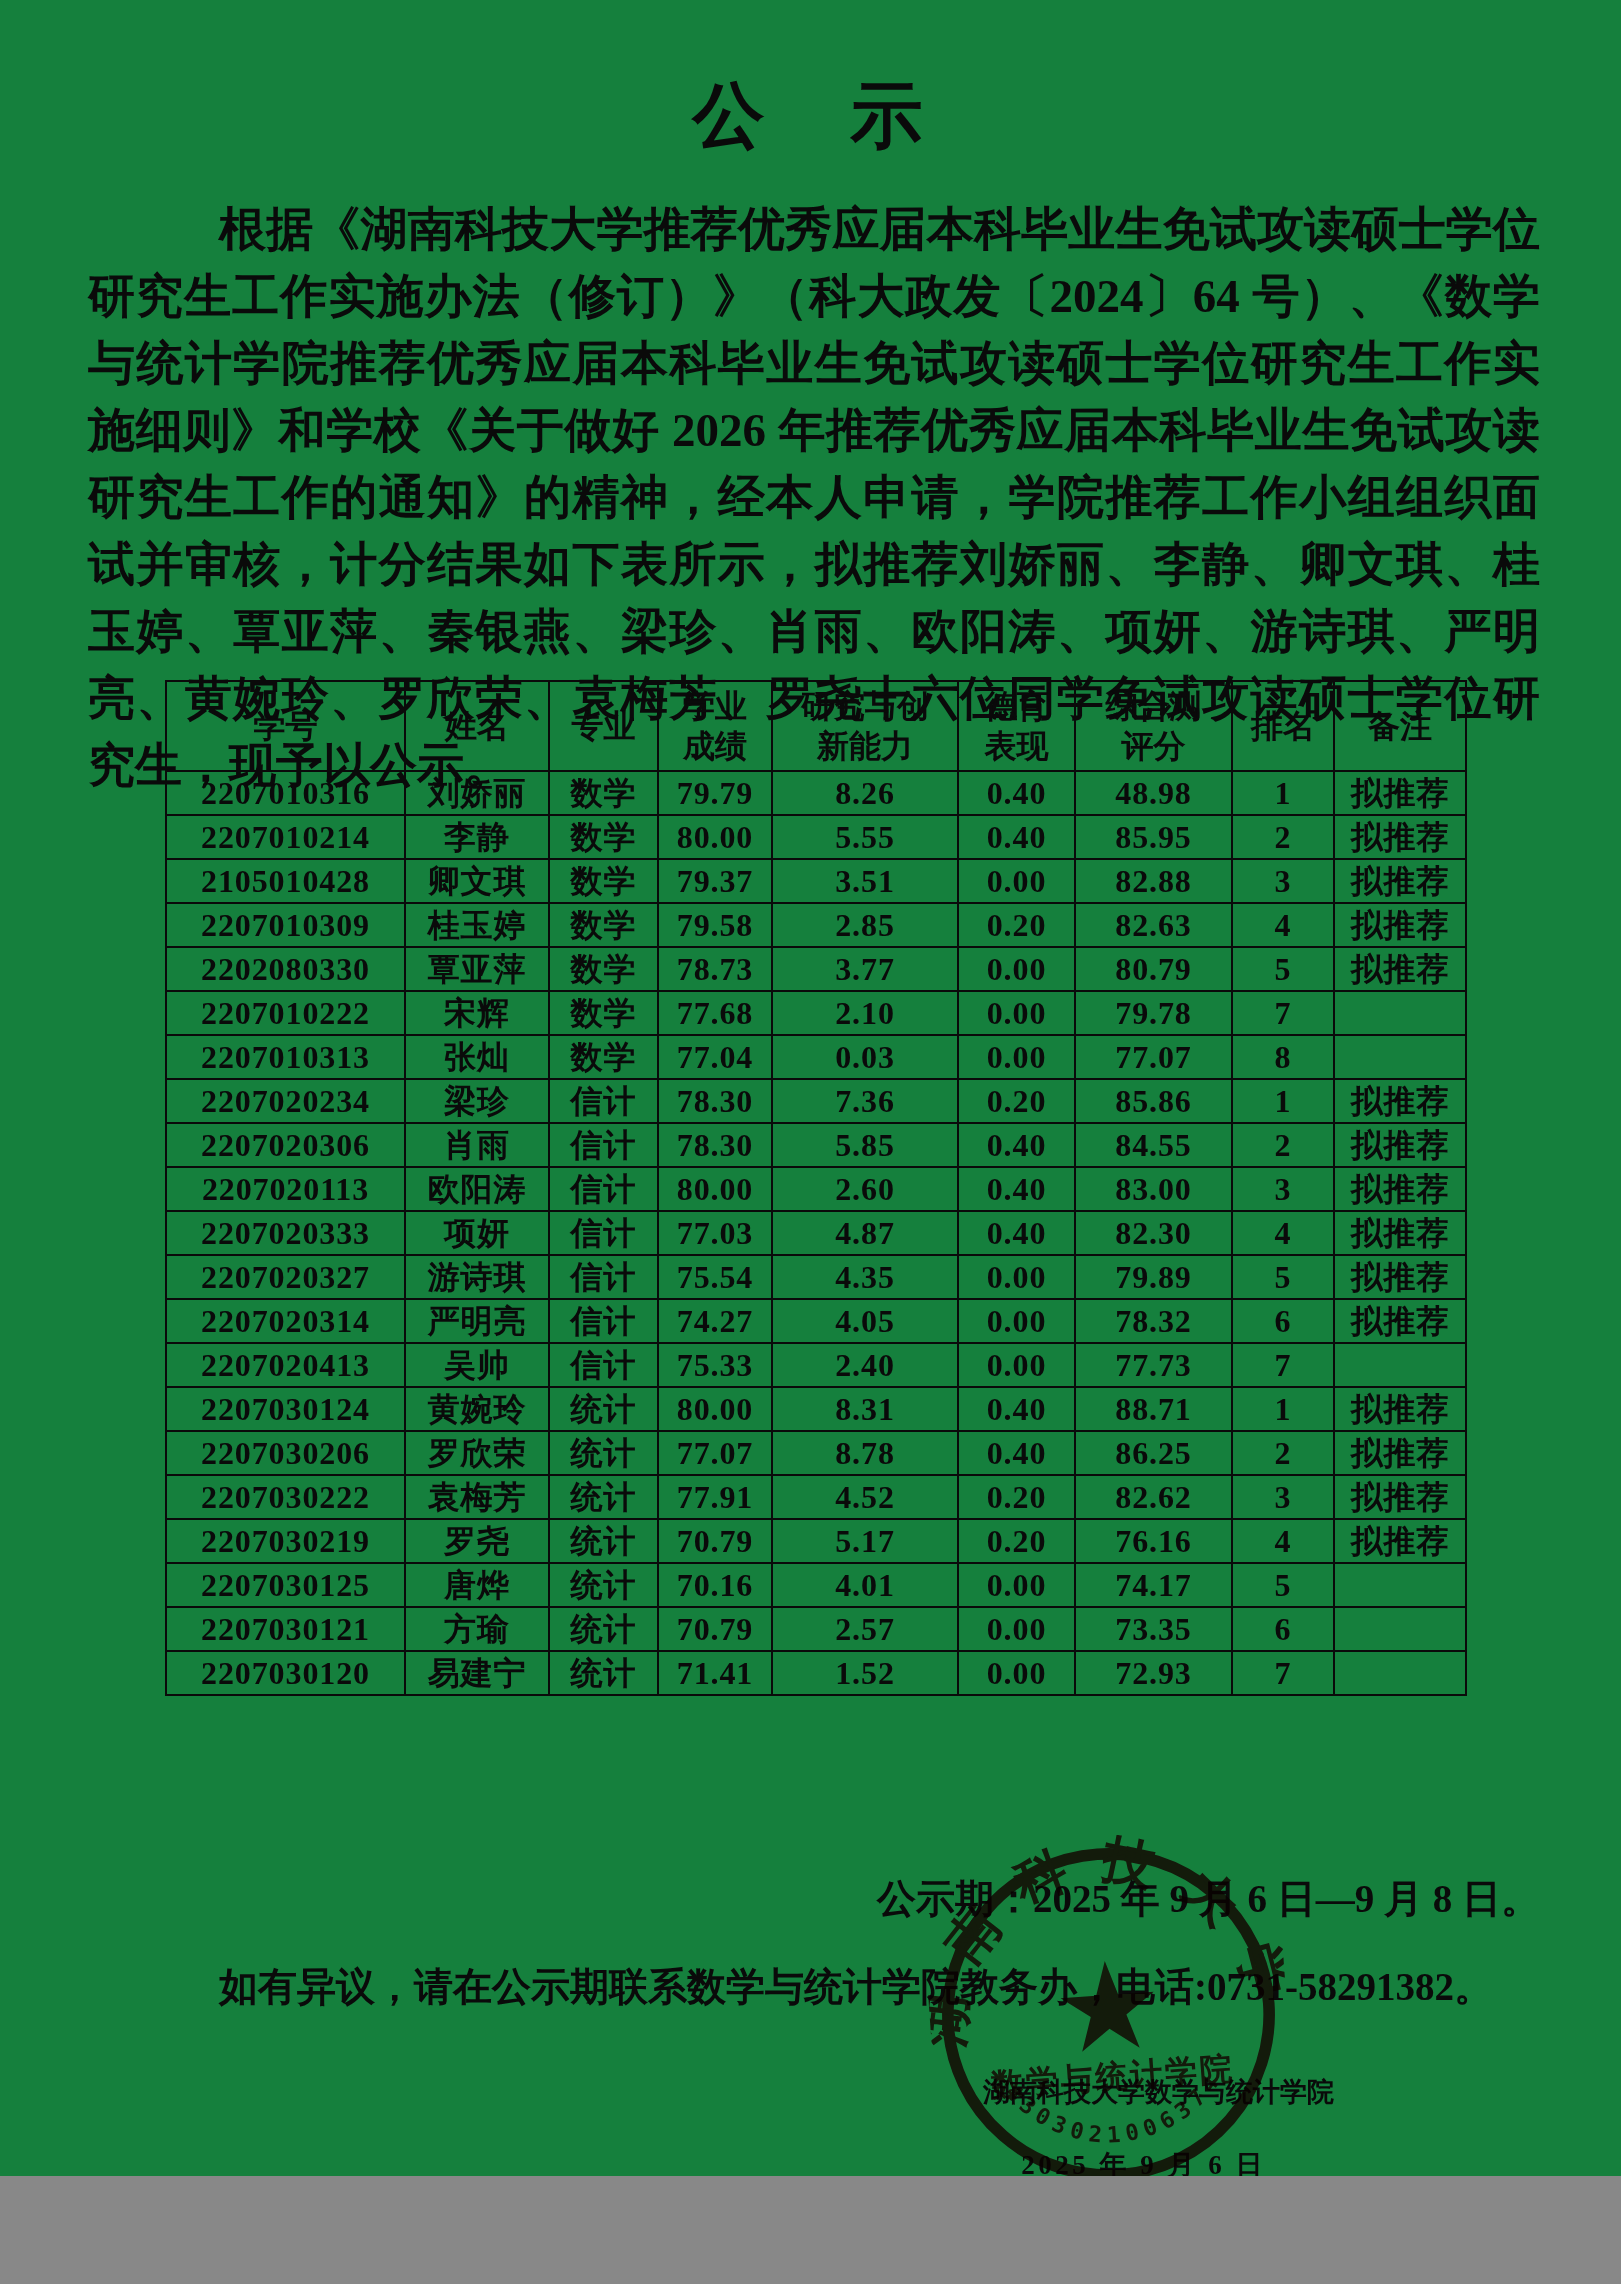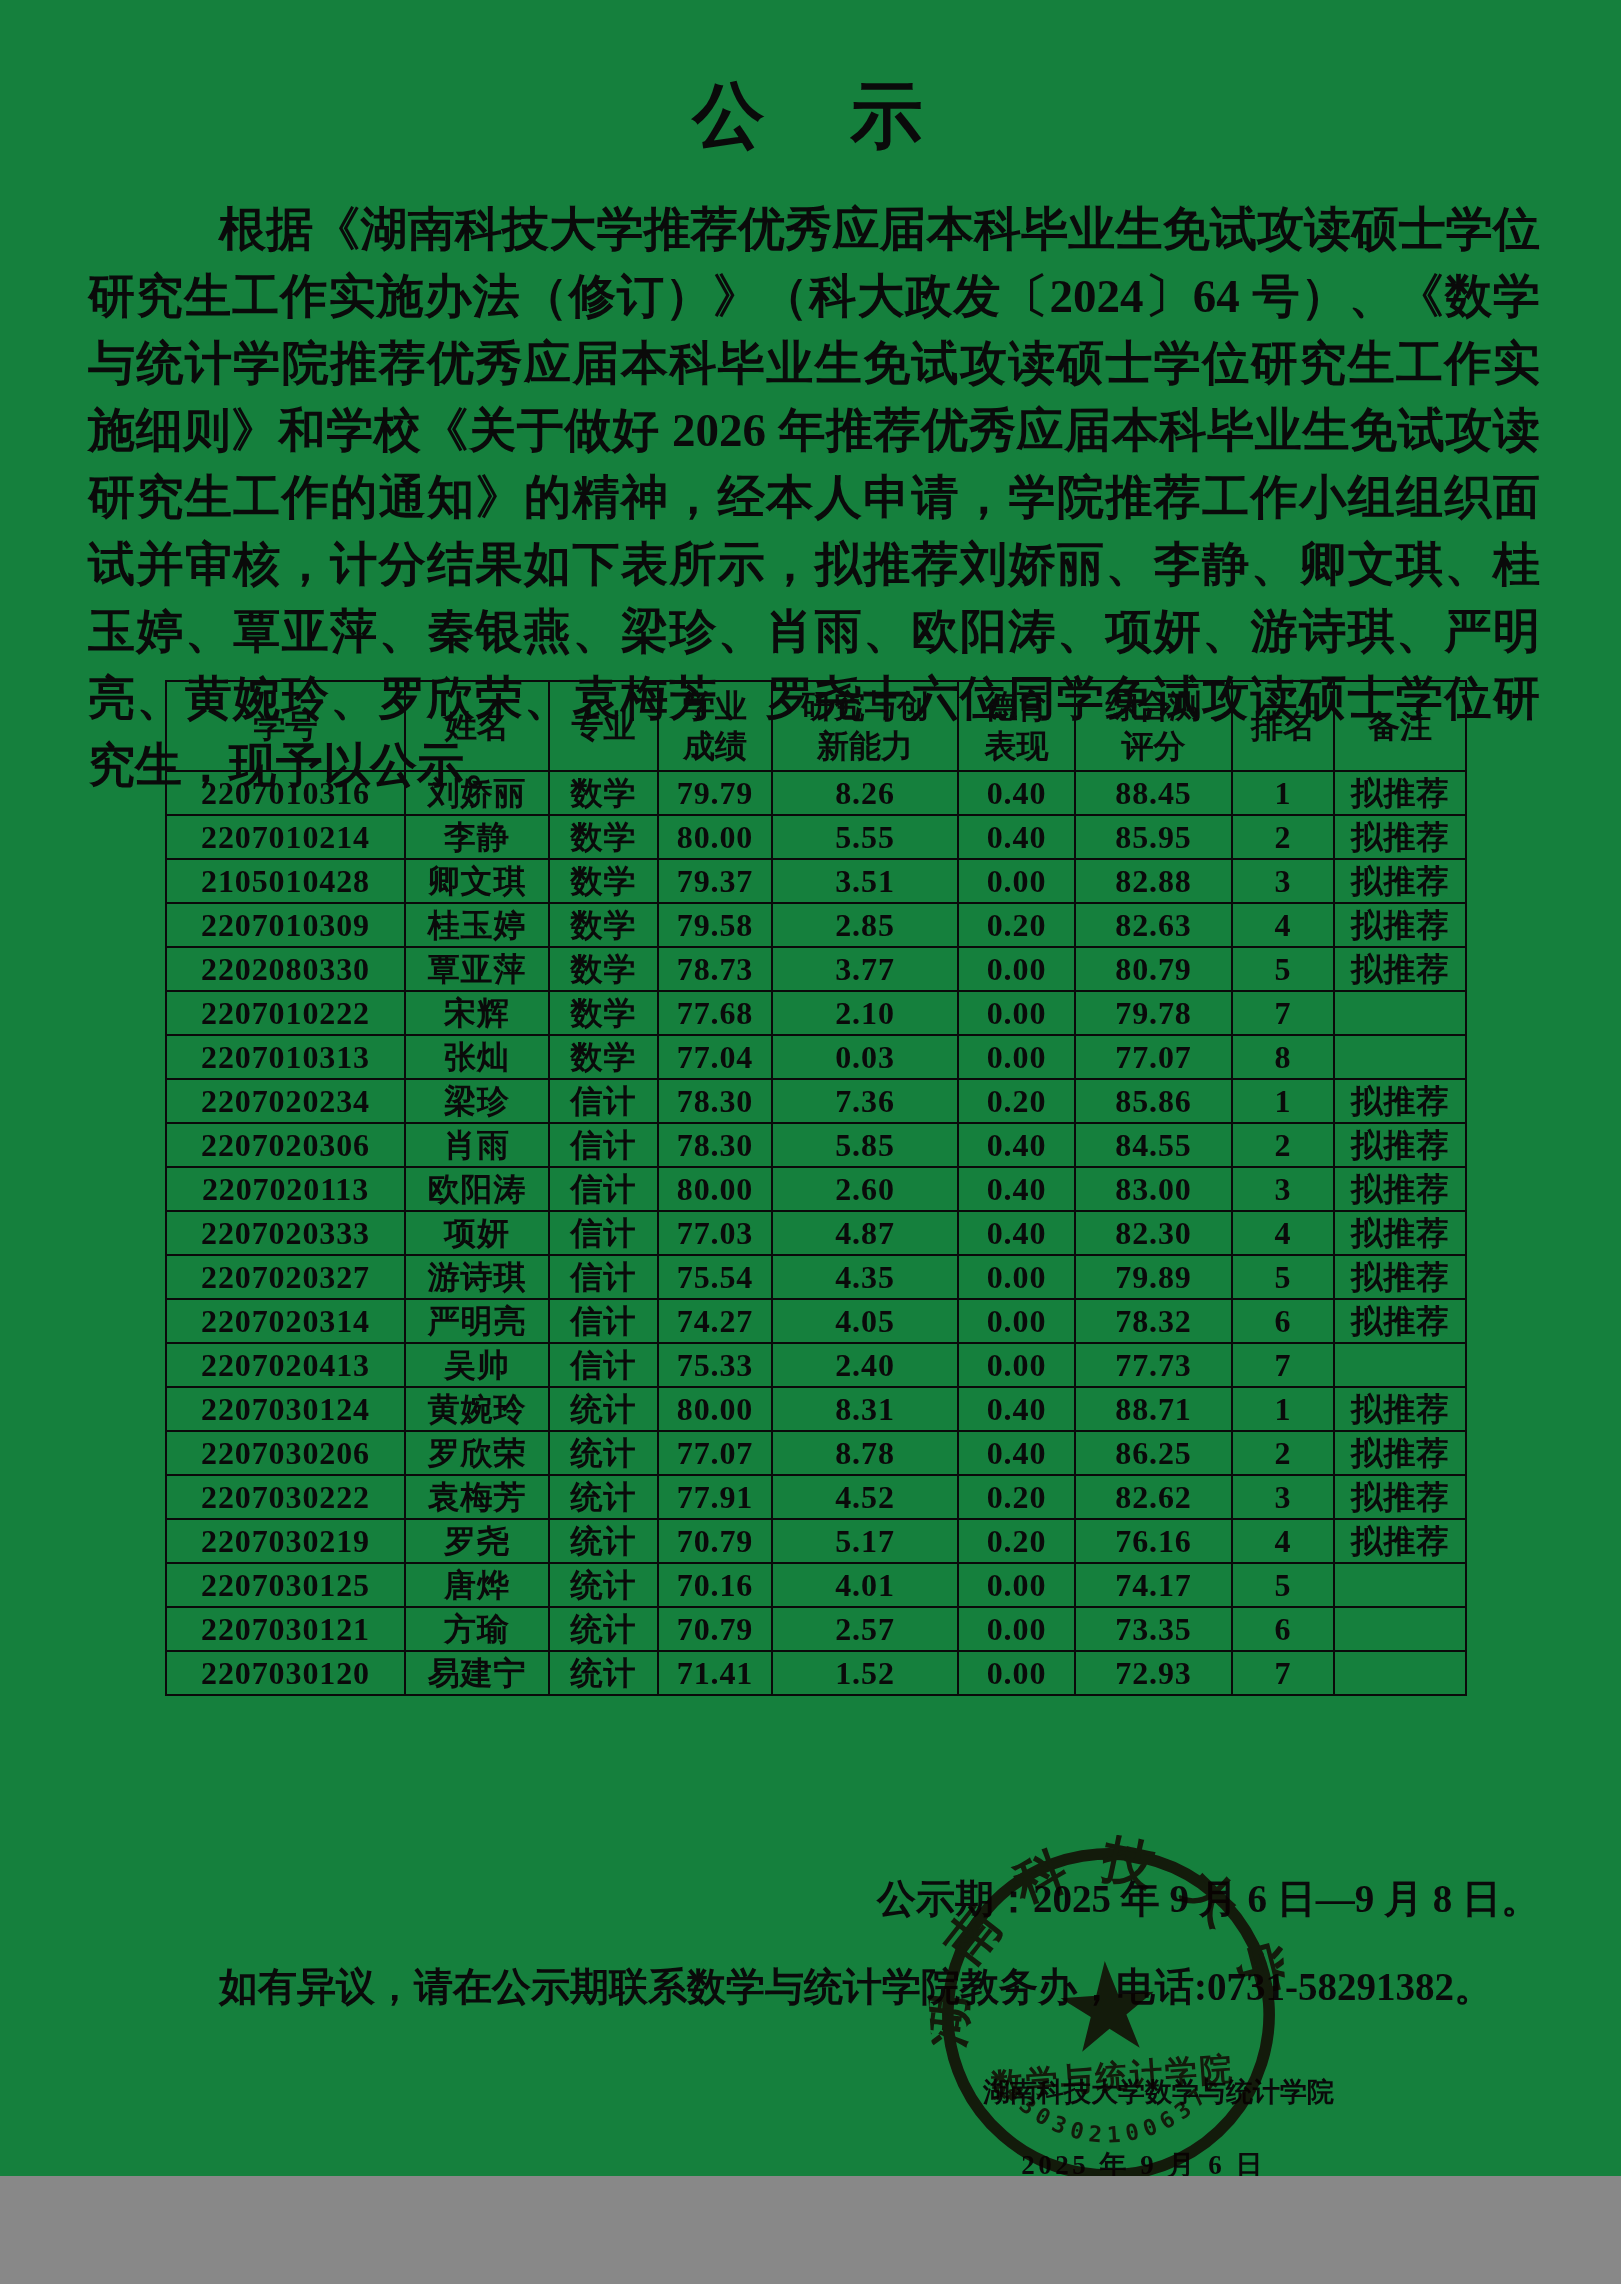--- a/index.html
+++ b/index.html
@@ -106,21 +106,21 @@
         </tr>
     </thead>
     <tbody>
         <tr>
           <td>2207010316</td>
           <td>刘娇丽</td>
           <td>数学</td>
           <td>79.79</td>
           <td>8.26</td>
           <td>0.40</td>
-          <td>88.45</td>
+          <td>48.98</td>
           <td>1</td>
           <td>拟推荐</td>
         </tr>
         <tr>
           <td>2207010214</td>
           <td>李静</td>
           <td>数学</td>
           <td>80.00</td>
           <td>5.55</td>
           <td>0.40</td>

